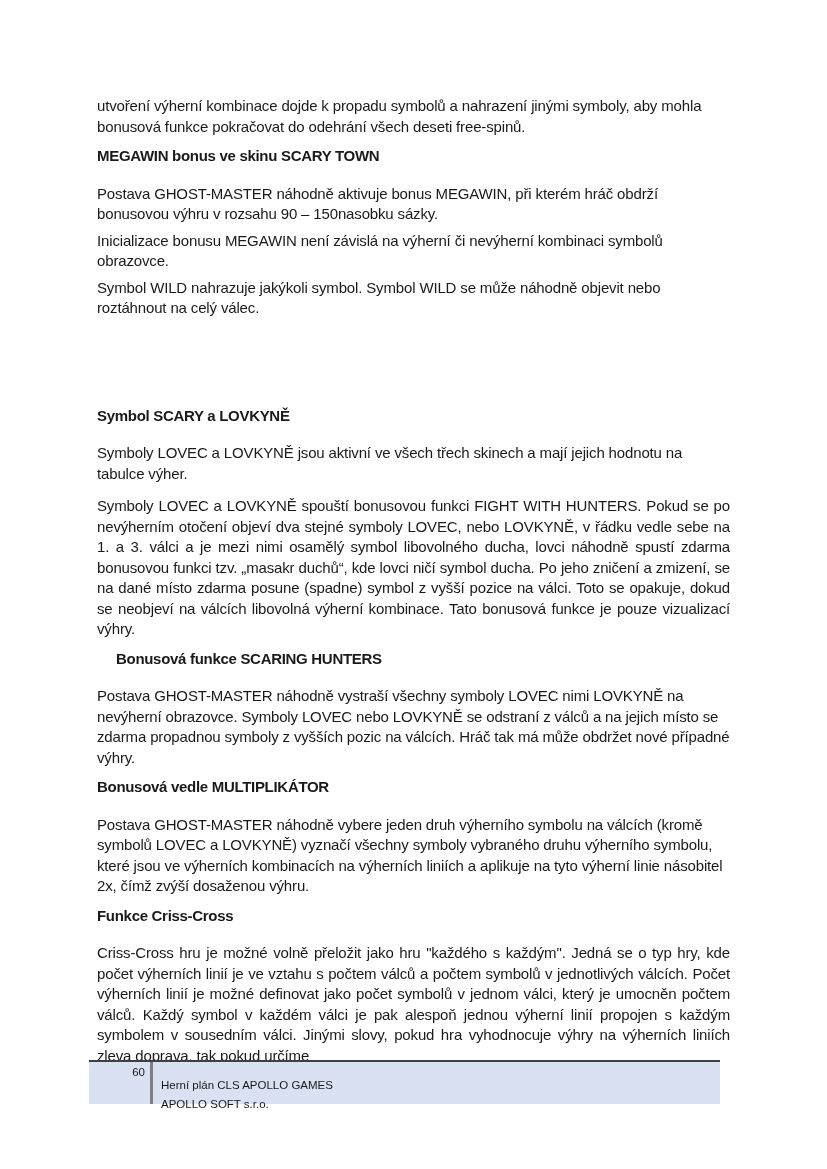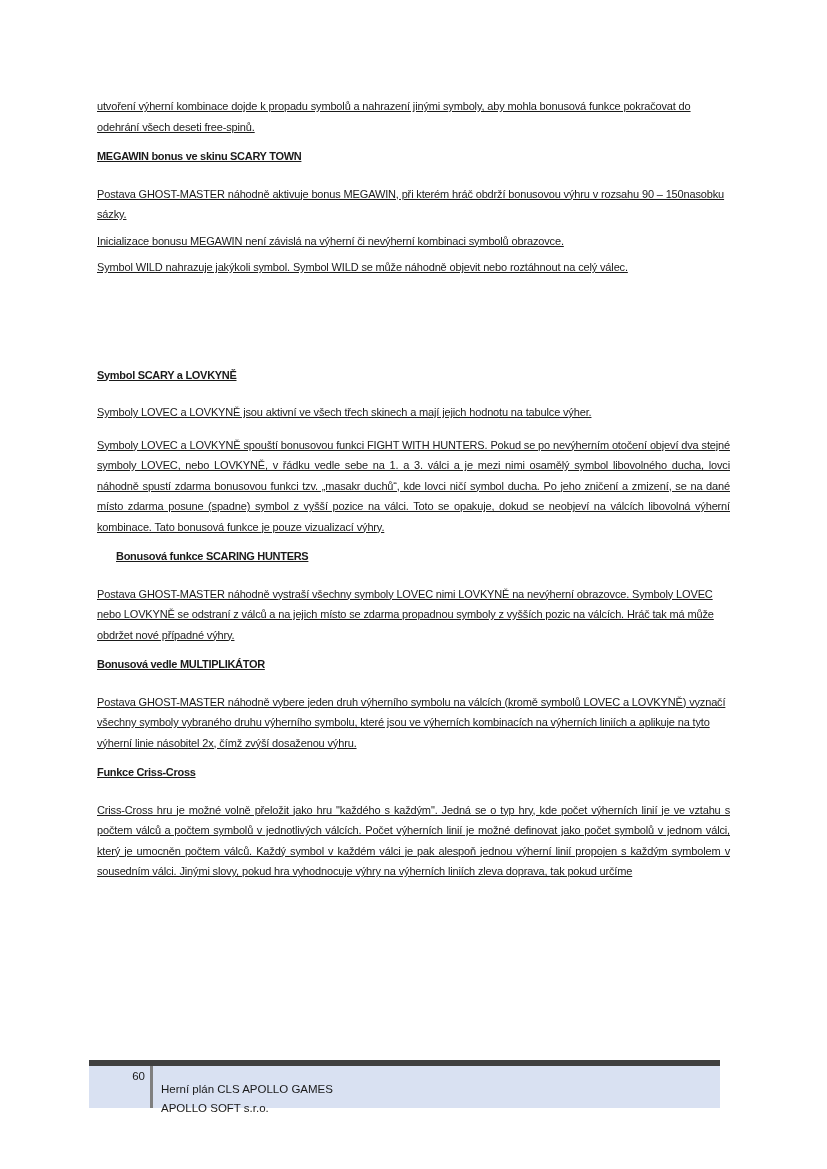--- a/index.html
+++ b/index.html
@@ -13,24 +13,23 @@
     position: relative;
     overflow: hidden;
     font-family: "Liberation Sans", "DejaVu Sans", sans-serif;
     color: #1a1a1a;
   }
   .page-body {
     position: absolute;
     left: 97px;
     top: 96px;
     width: 633px;
-    font-size: 11px;
+    font-size: 15px;
     line-height: 20.5px;
     letter-spacing: -0.15px;
-    text-decoration: underline;
   }
   .p {
     margin: 0 0 6px 0;
   }
   .p.justify {
     text-align: justify;
   }
   .h {
     font-weight: bold;
     margin: 0 0 17px 0;
@@ -39,21 +38,21 @@
   .spacer-large {
     height: 76px;
   }
   .footer {
     position: absolute;
     left: 89px;
     top: 1060px;
     width: 631px;
     height: 42px;
     background: #d9e1f2;
-    border-top: 6px solid #404040;
+    border-top: 2px solid #404040;
     font-size: 11.5px;
     line-height: 19px;
   }
   .footer-page {
     position: absolute;
     left: 0;
     top: 1px;
     width: 56px;
     text-align: right;
   }

